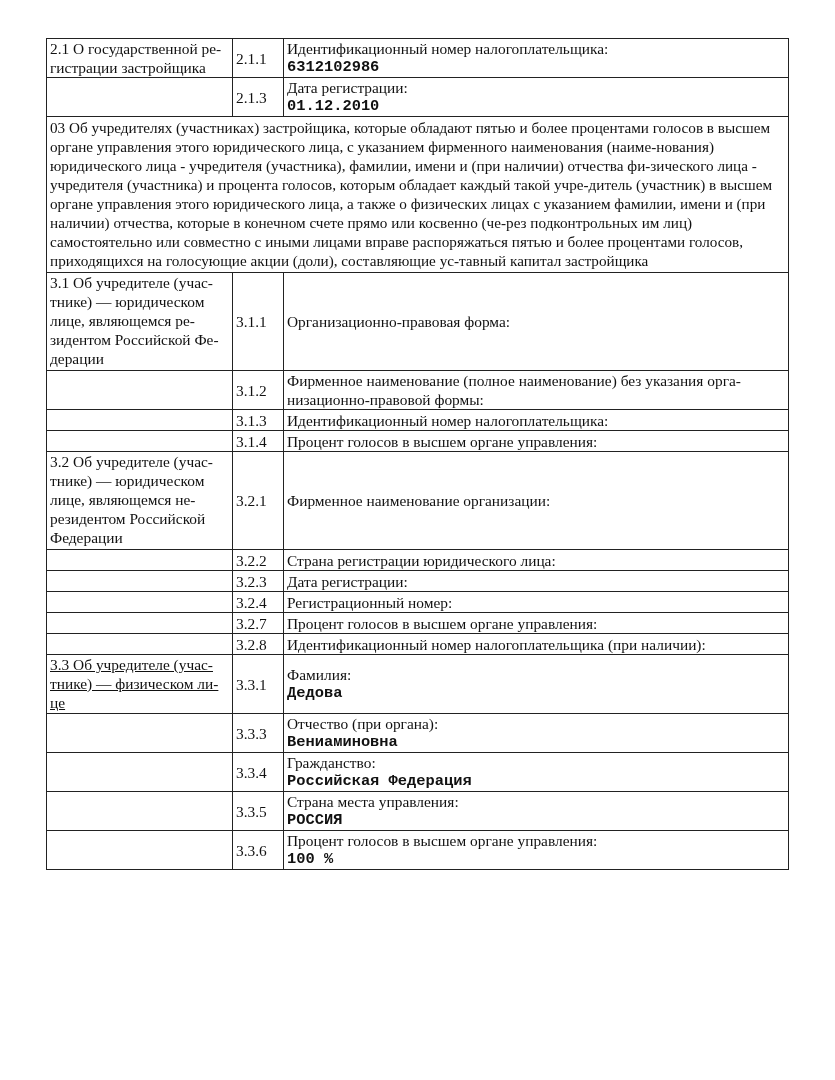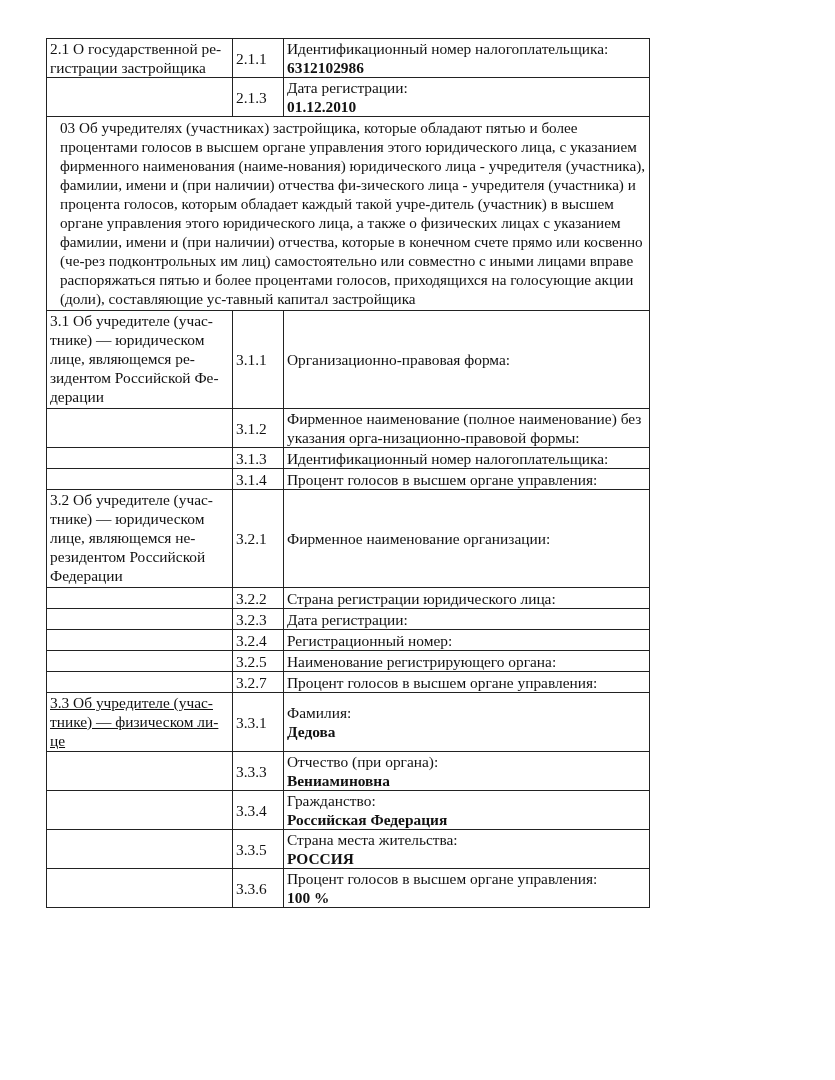--- a/index.html
+++ b/index.html
@@ -1,25 +1,25 @@
 <!DOCTYPE html>
 <html><head>
 <meta charset="utf-8">
 <style>
   html, body { margin:0; padding:0; background:#ffffff; }
   body { width:835px; height:1080px; position:relative; overflow:hidden;
          font-family:"Liberation Serif","DejaVu Serif",serif; color:#111; }
-  table { position:absolute; left:46px; top:38px; width:604px;
+  table { position:absolute; left:46px; top:38px; width:743px;
           border-collapse:collapse; table-layout:fixed; font-size:15.4px; line-height:19px; }
   td { border:1.3px solid #222; padding:0 2px 0 3px; vertical-align:middle; }
   td.c1 { width:181px; vertical-align:top; }
   td.c2 { width:46px; }
   td.c3 { }
-  td.full { vertical-align:top; padding:1px 3px 2px 13px; }
-  .v { font-weight:bold; display:block; }
+  td.full { vertical-align:top; padding:1px 3px 2px 3px; }
+  .v { font-weight:bold; display:block;font-family:Liberation Mono, monospace; }
   .l { display:block; }
   tr.h2 td { height:38px; }
   tr.h1 td { height:20px;margin-left:36px; }
 </style>
 </head>
 <body>
 
 <table>
   <colgroup>
       <col style="width:186px">
@@ -85,27 +85,27 @@
         <td class="c2">3.2.3</td>
         <td class="c3">Дата регистрации:</td>
       </tr>
   <tr class="h1">
         <td class="c1"></td>
         <td class="c2">3.2.4</td>
         <td class="c3">Регистрационный номер:</td>
       </tr>
   <tr class="h1">
         <td class="c1"></td>
-        <td class="c2">3.2.5</td>
-        <td class="c3">Наименование регистрирующего органа:</td>
+        <td class="c2">3.2.7</td>
+        <td class="c3">Процент голосов в высшем органе управления:</td>
       </tr>
   <tr class="h1">
         <td class="c1"></td>
-        <td class="c2">3.2.7</td>
-        <td class="c3">Процент голосов в высшем органе управления:</td>
+        <td class="c2">3.2.8</td>
+        <td class="c3">Идентификационный номер налогоплательщика (при наличии):</td>
       </tr>
 
   <tr>
     <td class="c1" style="height:58px;text-decoration:underline;">3.3 Об учредителе (учас-тнике) — физическом ли-це</td>
     <td class="c2">3.3.1</td>
     <td class="c3">
       <span class="l">Фамилия:</span>
       <span class="v">Дедова</span>
     </td>
   </tr>
@@ -122,21 +122,21 @@
     <td class="c2">3.3.4</td>
     <td class="c3">
       <span class="l">Гражданство:</span>
       <span class="v">Российская Федерация</span>
     </td>
   </tr>
   <tr class="h2">
     <td class="c1"></td>
     <td class="c2">3.3.5</td>
     <td class="c3">
-      <span class="l">Страна места жительства:</span>
+      <span class="l">Страна места управления:</span>
       <span class="v">РОССИЯ</span>
     </td>
   </tr>
   <tr class="h2">
     <td class="c1"></td>
     <td class="c2">3.3.6</td>
     <td class="c3">
       <span class="l">Процент голосов в высшем органе управления:</span>
       <span class="v">100 %</span>
     </td>

